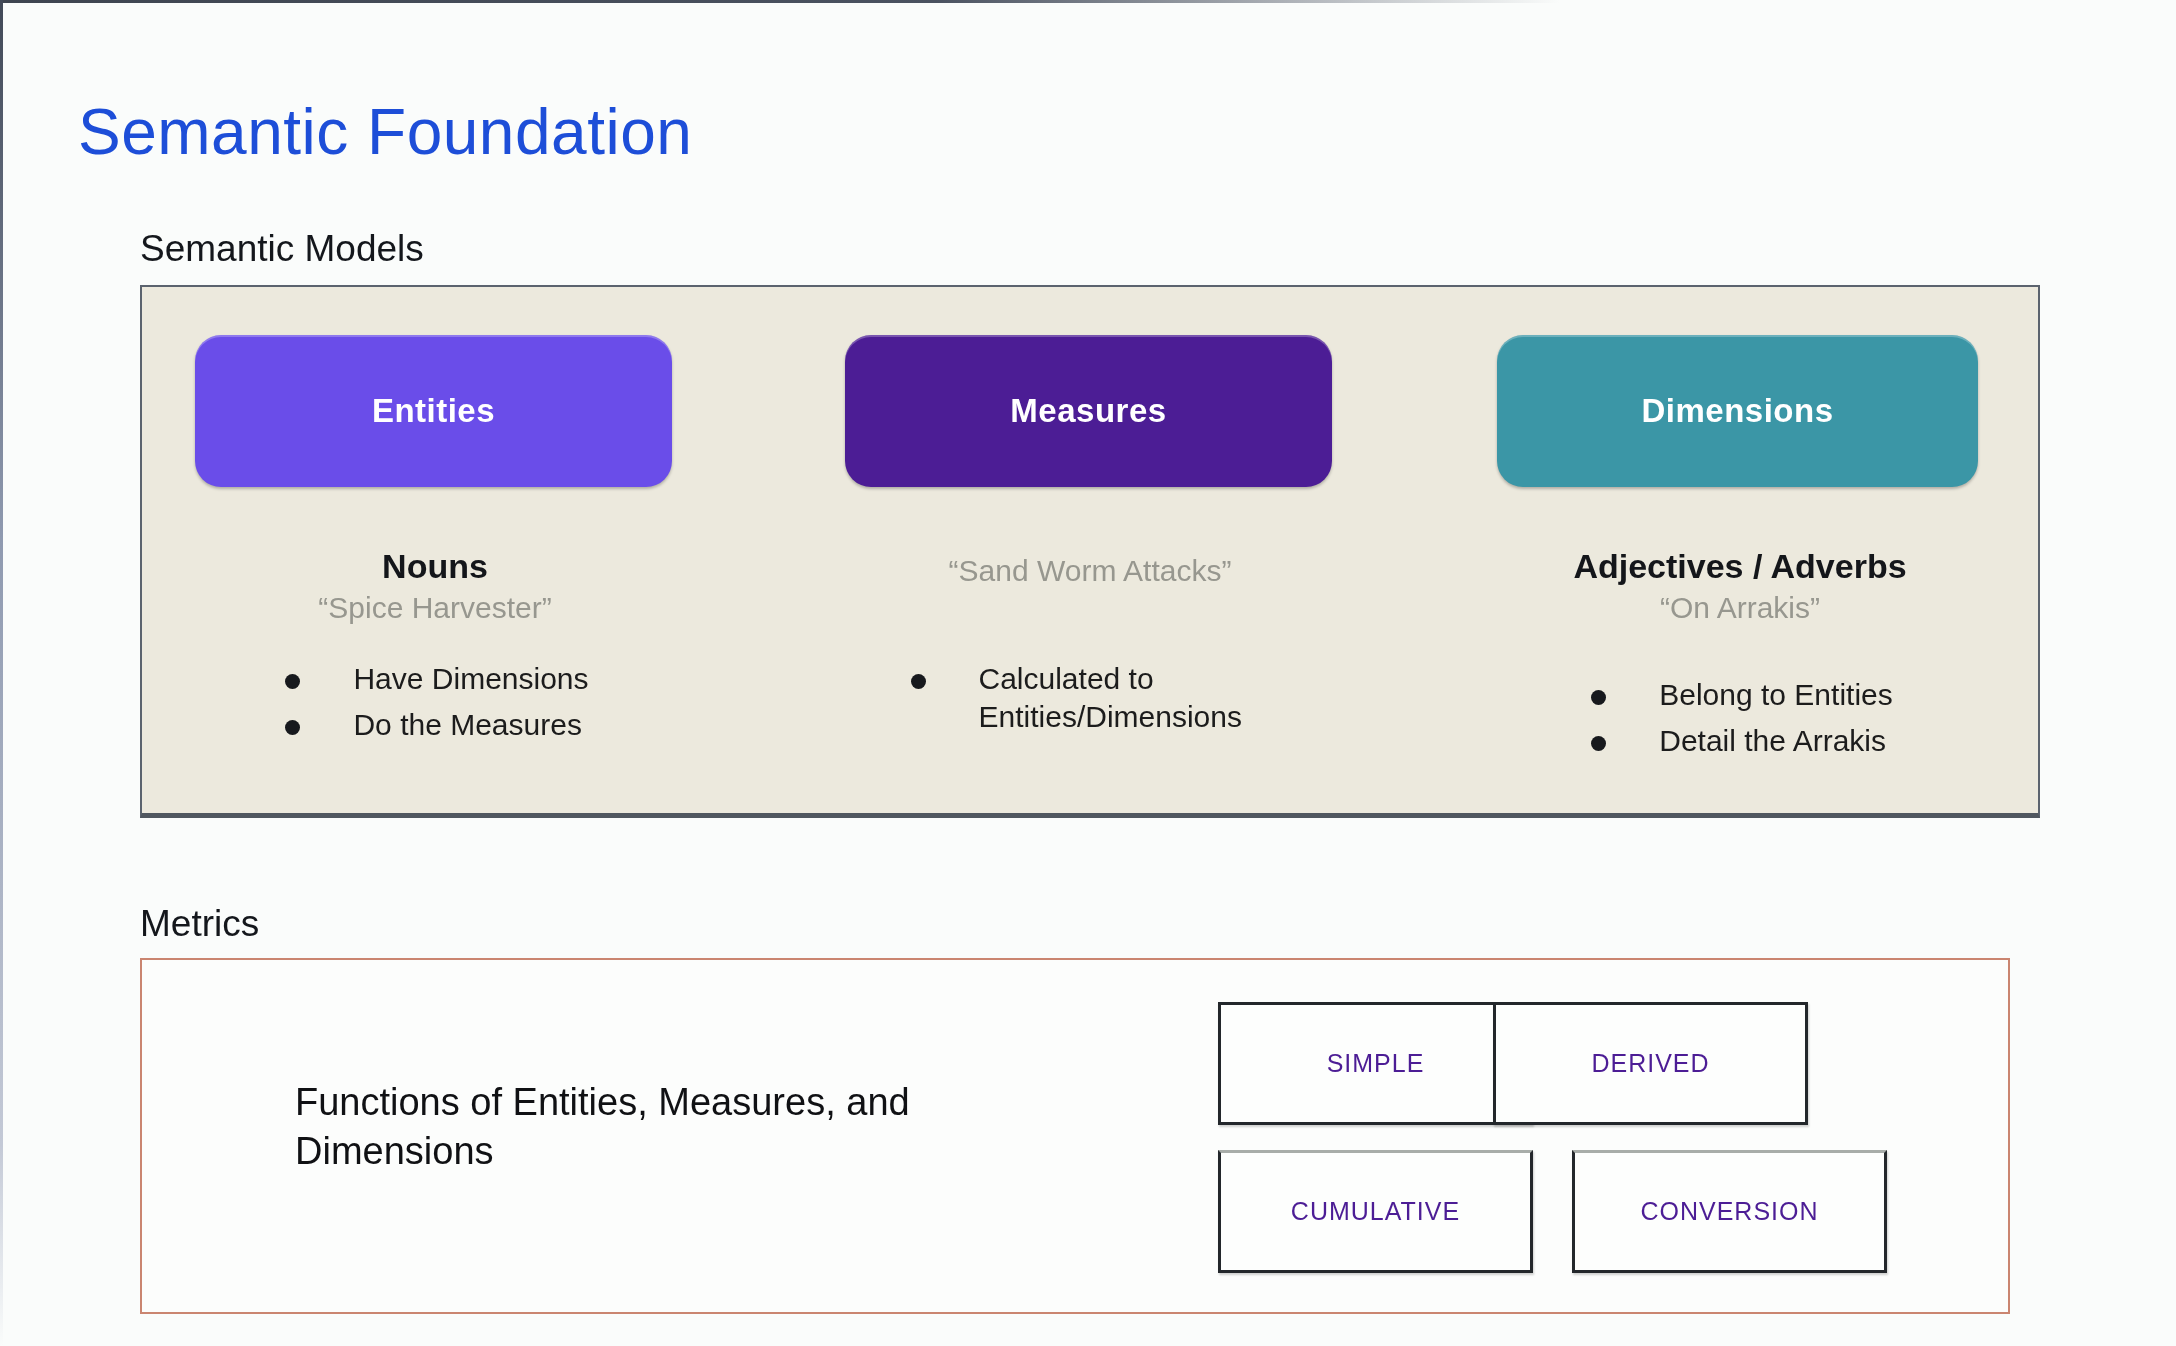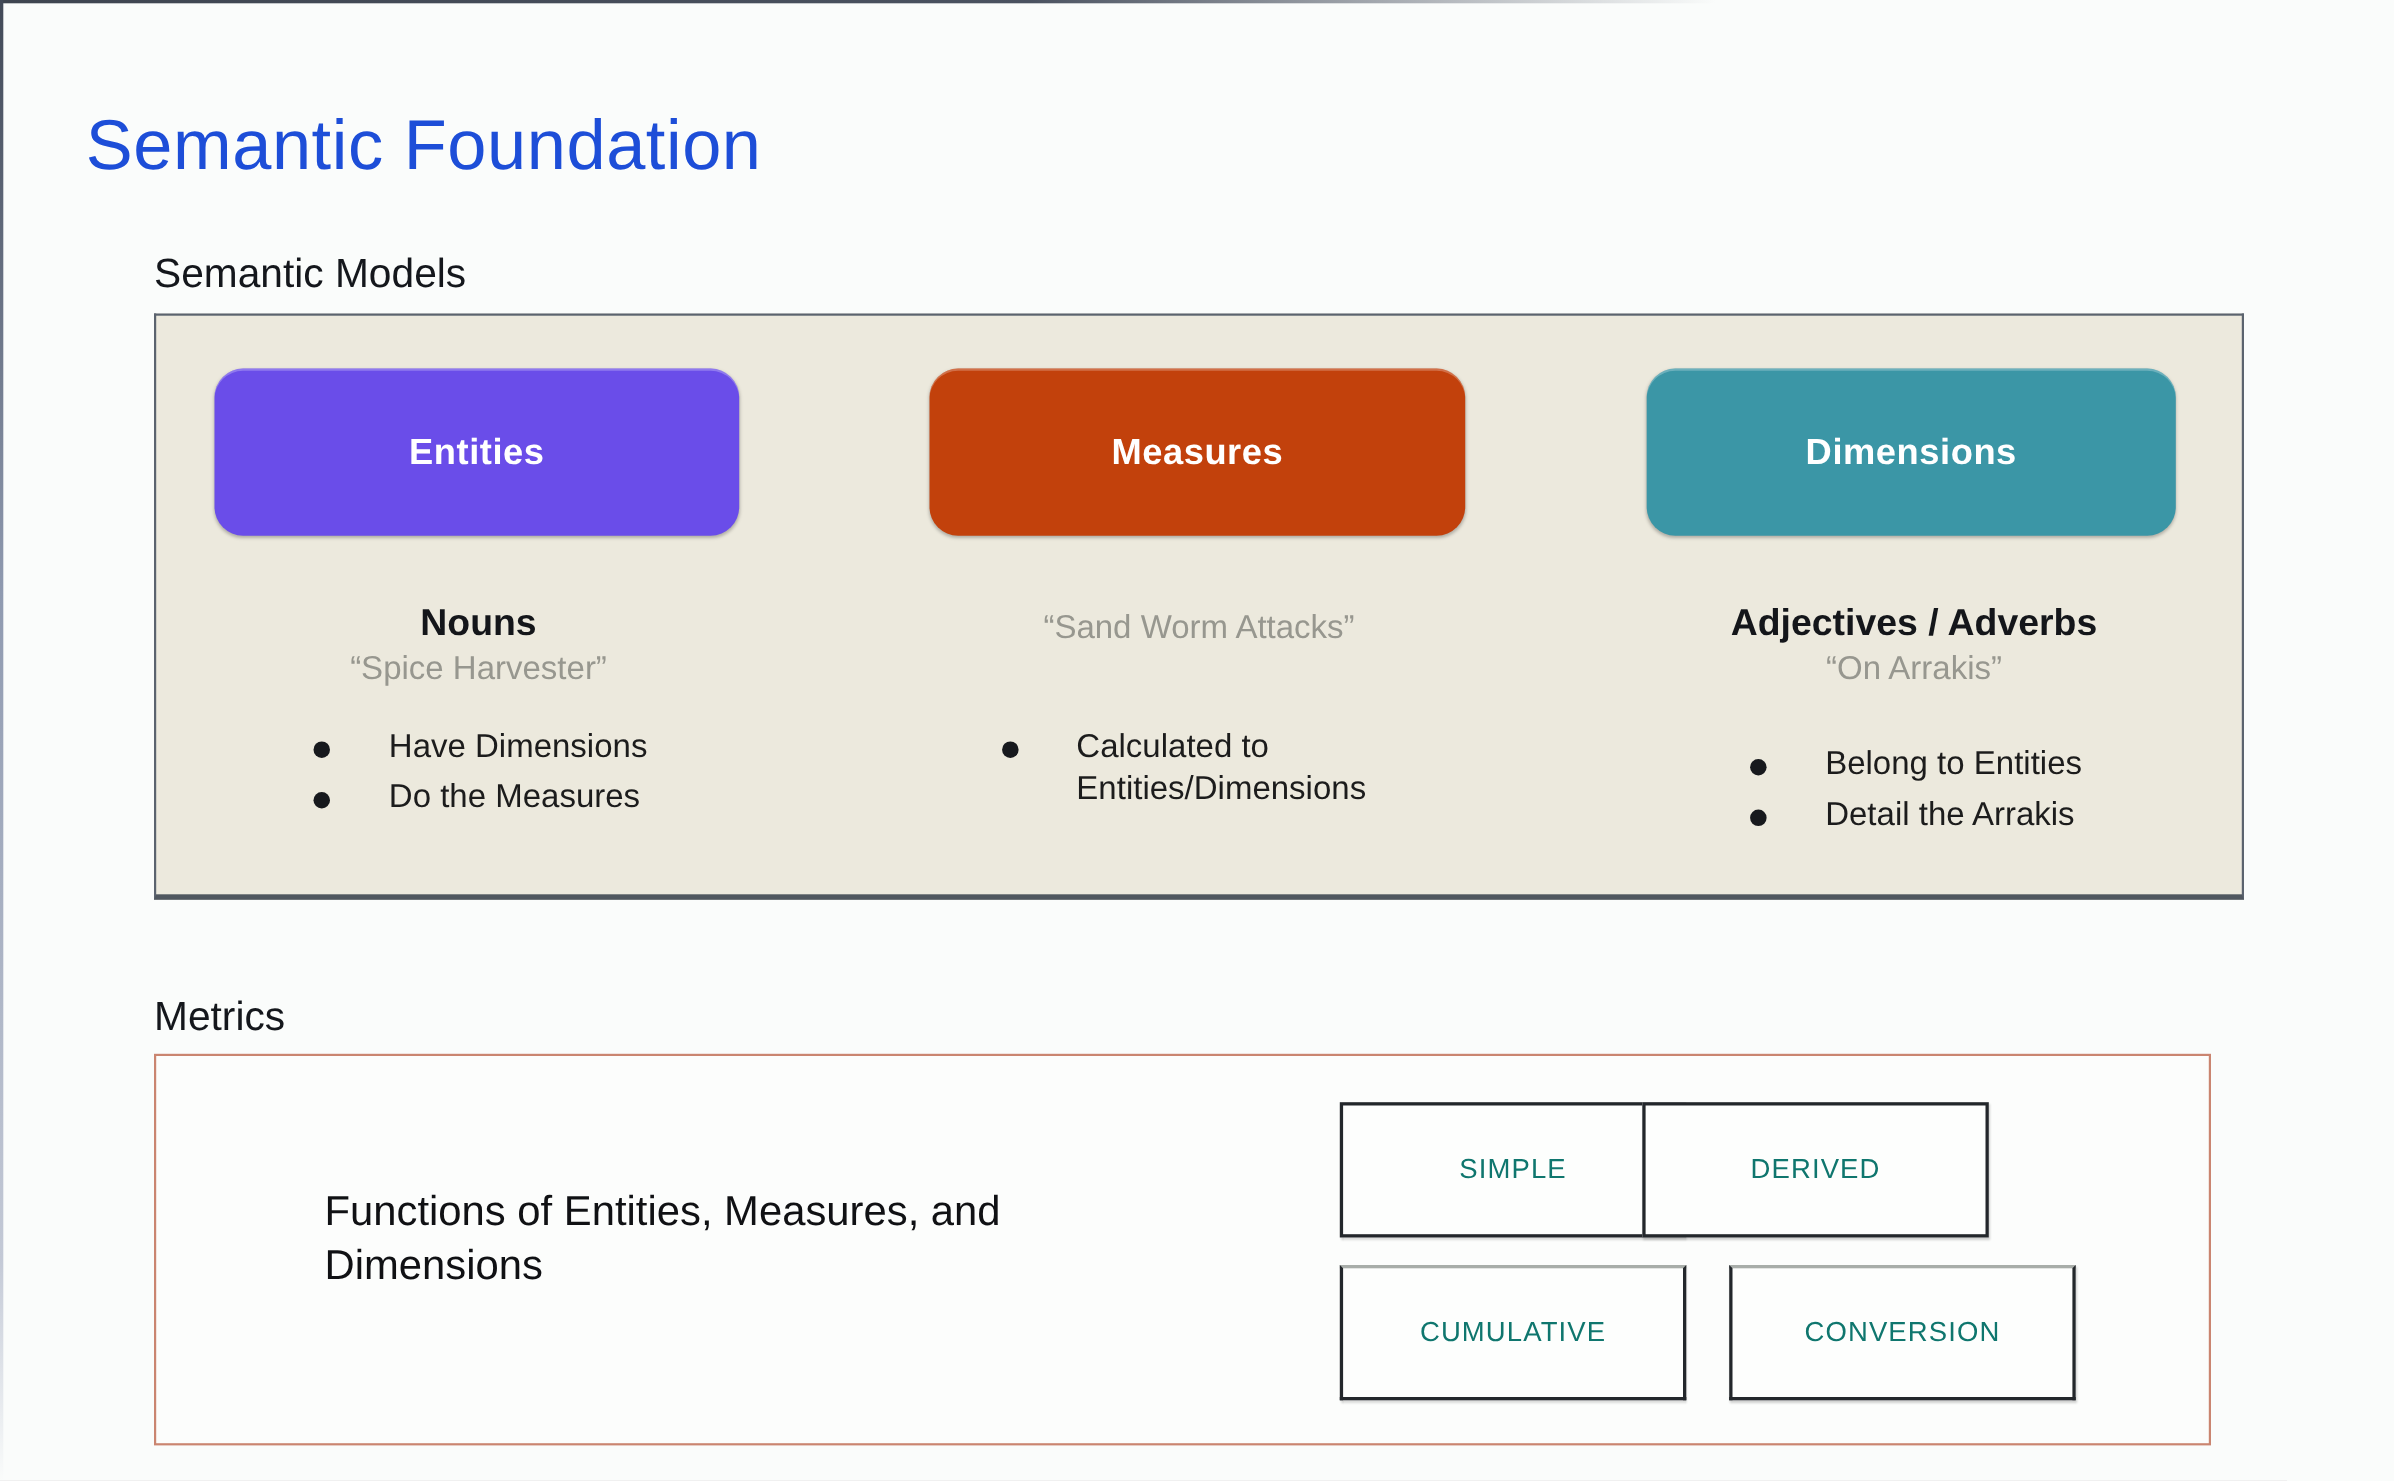--- a/index.html
+++ b/index.html
@@ -19,21 +19,21 @@
   .heading-models{left:140px;width:1900px;top:228px;}
   .heading-metrics{left:140px;width:1870px;top:903px;}
 
   .panel-models{position:absolute;left:140px;top:285px;width:1900px;height:533px;
     background:#ECE9DD;border:2px solid #5B636E;border-bottom:5px solid #50575F;box-sizing:border-box;}
 
   .pill{position:absolute;height:152px;border-radius:26px;display:flex;align-items:center;justify-content:center;
     color:#FFFFFF;font-size:33px;font-weight:700;letter-spacing:.5px;
     box-shadow:inset 0 2px 0 rgba(255,255,255,.25), 0 2px 3px rgba(0,0,0,.25);}
   .pill-entities{left:195px;top:335px;width:477px;background:#6A4DE9;}
-  .pill-measures{left:845px;top:335px;width:487px;background:#c2410c;}
+  .pill-measures{left:845px;top:335px;width:487px;background:#4c1d95;}
   .pill-dimensions{left:1497px;top:335px;width:481px;background:#3B96A6;}
 
   .col-head{position:absolute;top:548px;text-align:center;}
   .col-head-1{left:165px;width:540px;}
   .col-head-2{left:800px;width:580px;}
   .col-head-3{left:1445px;width:590px;}
   .pos-label{font-size:34px;font-weight:700;color:#14161A;line-height:1.1;}
   .example{font-size:30px;color:#97978F;margin-top:6px;}
 
   .bullets-wrap{position:absolute;text-align:center;}
@@ -46,21 +46,21 @@
   .bullets-2 ul.blist li{max-width:295px;}
 
   .panel-metrics{position:absolute;left:140px;top:958px;width:1870px;height:356px;
     background:#FCFDFC;border:2px solid #CA8570;box-sizing:border-box;}
 
   .metrics-desc{position:absolute;left:295px;top:1078px;width:640px;
     font-size:38px;font-weight:400;color:#101114;line-height:1.28;}
 
   .metric-box{position:absolute;width:315px;height:123px;background:#FDFEFD;
     border:3px solid #23272B;box-sizing:border-box;display:flex;align-items:center;justify-content:center;
-    font-size:25px;letter-spacing:1px;color:#0f766e;box-shadow:1px 2px 2px rgba(0,0,0,.18);}
+    font-size:25px;letter-spacing:1px;color:#4c1d95;box-shadow:1px 2px 2px rgba(0,0,0,.18);}
   .mb-simple{left:1218px;top:1002px;}
   .mb-derived{left:1493px;top:1002px;}
   .mb-cumulative{left:1218px;top:1150px;border-top-color:#A8ADA9;}
   .mb-conversion{left:1572px;top:1150px;border-top-color:#A8ADA9;}
 </style>
 </head>
 <body>
 
 <div class="stage">
 

